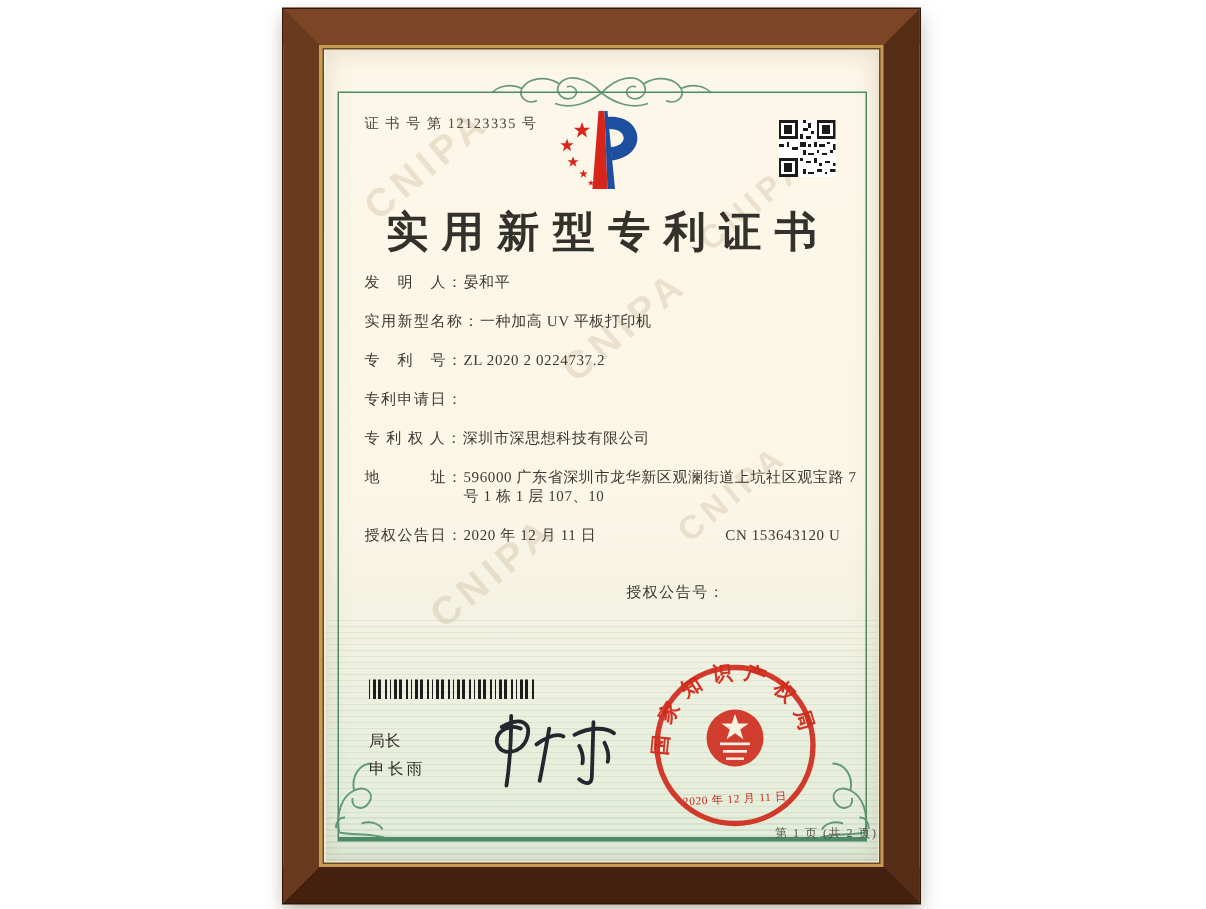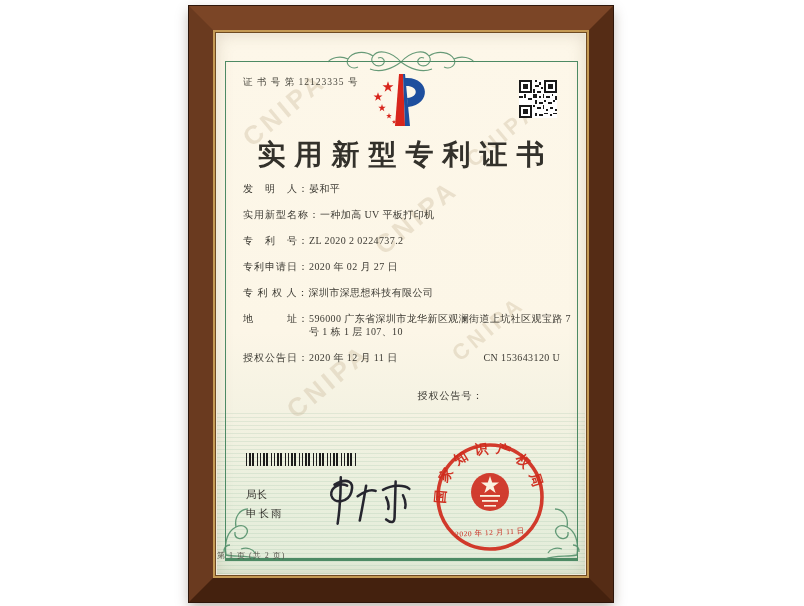--- a/index.html
+++ b/index.html
@@ -67,21 +67,21 @@
       transparent 5px 6px,#1c1c1c 6px 8px,transparent 8px 11px,#1c1c1c 11px 12px,transparent 12px 14px);
   }
   .director{position:absolute;left:29px;top:455px;font-size:10.5px;line-height:12px;color:#2f2d28;}
   .director .name{margin-top:7px;letter-spacing:2px;font-family:Liberation Mono, monospace;}
   .signature{position:absolute;left:92px;top:438px;width:110px;height:58px;}
   .seal-wrap{position:absolute;left:216px;top:406px;width:114px;height:114px;mix-blend-mode:multiply;}
   .seal-date{
     position:absolute;left:0;right:0;top:88px;text-align:center;font-size:7.5px;
     color:#c8271b;letter-spacing:.5px;transform:rotate(-3deg);white-space:nowrap;
   }
-  .footer{position:absolute;left:0;right:0;top:516px;text-align:left;font-size:8px;color:#56544b;letter-spacing:1px;}
+  .footer{position:absolute;left:0;right:0;top:516px;text-align:right;font-size:8px;color:#56544b;letter-spacing:1px;}
   .ornament-top{position:absolute;left:50%;top:14px;transform:translateX(-50%);z-index:2;}
   .corner{position:absolute;bottom:15px;z-index:2;}
   .corner.bl{left:4px;}
   .corner.br{right:3px;transform:scaleX(-1);}
 </style>
 </head>
 <body>
 
 <div class="frame">
   <div class="paper">
@@ -195,21 +195,20 @@
         <div class="frow">
           <span class="flabel">实用新型名称：</span>
           <span class="fvalue">一种加高 UV 平板打印机</span>
         </div>
         <div class="frow">
           <span class="flabel">专　利　号：</span>
           <span class="fvalue">ZL 2020 2 0224737.2</span>
         </div>
         <div class="frow">
           <span class="flabel">专利申请日：</span>
-          <span class="fvalue">2020 年 02 月 27 日</span>
         </div>
         <div class="frow">
           <span class="flabel">专 利 权 人：</span>
           <span class="fvalue">深圳市深思想科技有限公司</span>
         </div>
         <div class="frow">
           <span class="flabel">地　　　址：</span>
           <span class="fvalue">596000 广东省深圳市龙华新区观澜街道上坑社区观宝路 7 号 1 栋 1 层 107、10</span>
         </div>
         <div class="frow grant">

